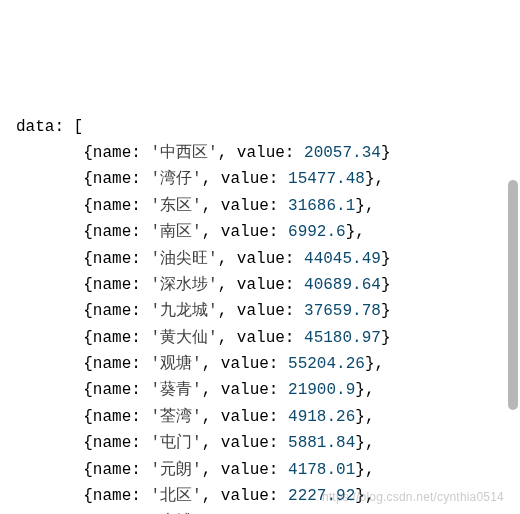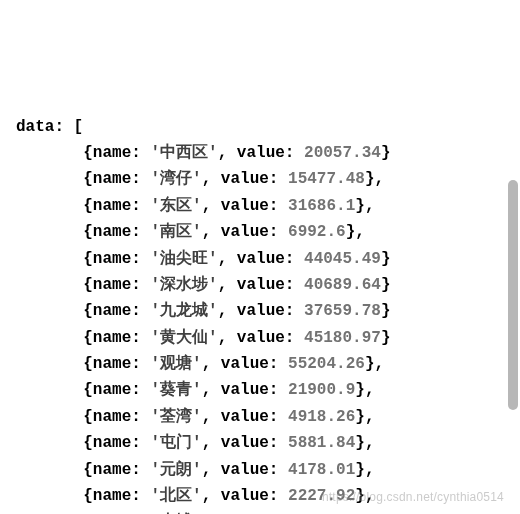--- a/index.html
+++ b/index.html
@@ -13,22 +13,22 @@
     white-space: pre;
     position: relative;
     width: 520px;
     height: 514px;
     box-sizing: border-box;
     overflow: hidden;
   }
   .k-key   { color: #000; }       
   .k-punct { color: #000; }       
   .k-str   { color: #404040; }    
-  .k-num   { color: #737373; }    
-  .line { display: block; font-weight: bold; }
+  .k-num   { color: #0c4a6e; }    
+  .line { display: block; }
   .scrollbar {
     position: absolute;
     right: 2px;
     top: 180px;
     width: 10px;
     height: 230px;
     background: #b7b7b7;
     border-radius: 5px;
   }
   .watermark {

